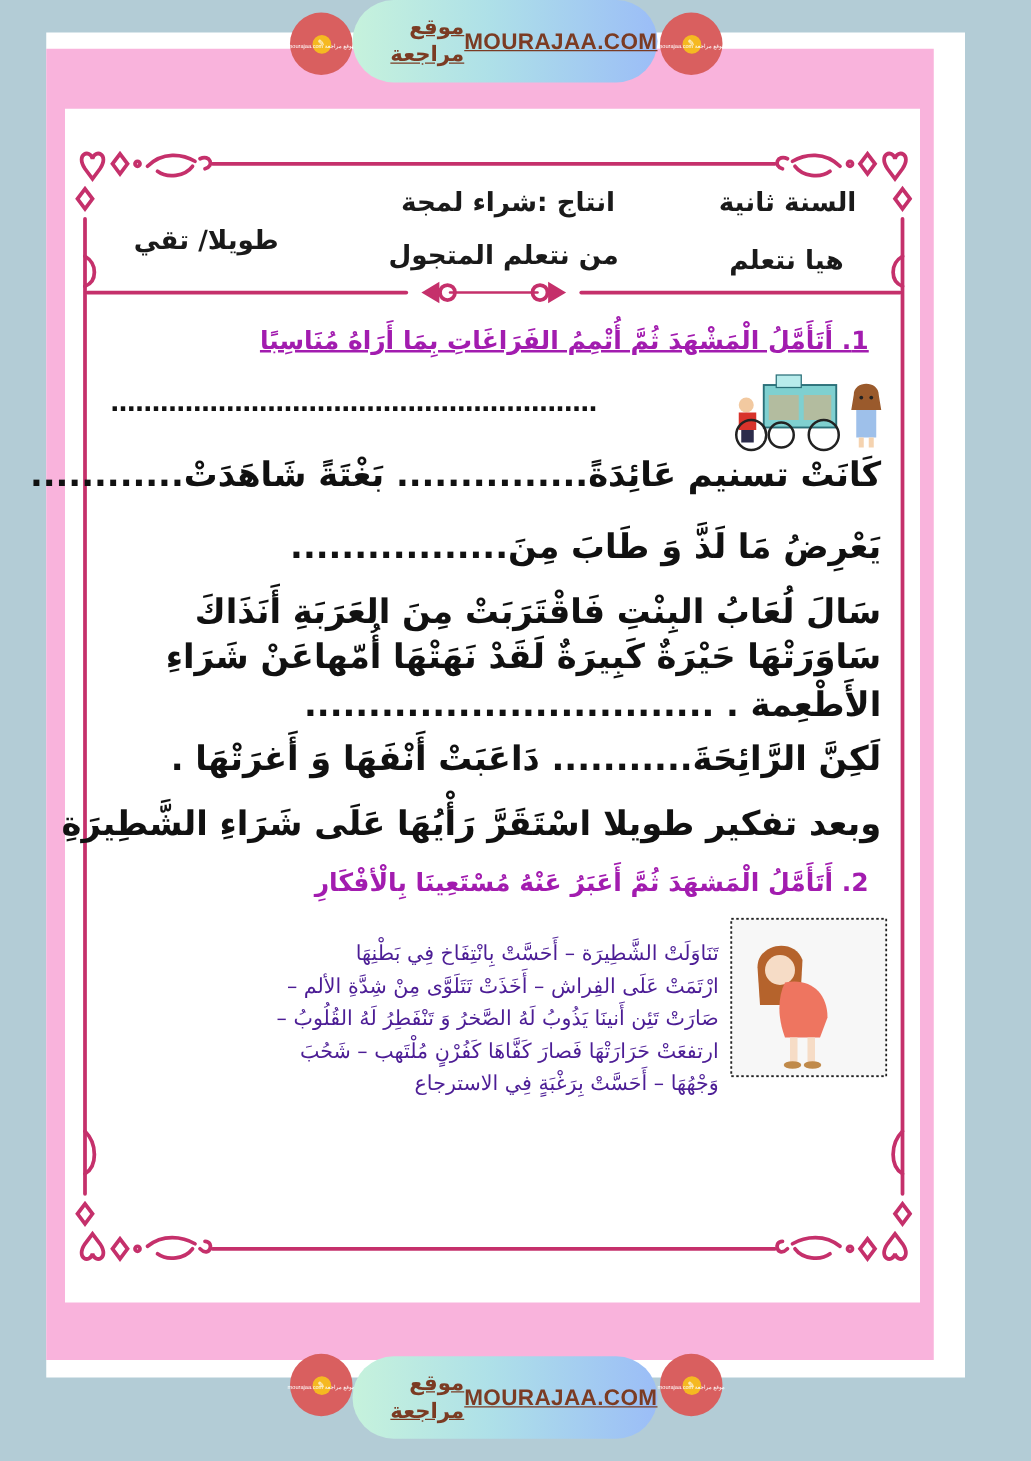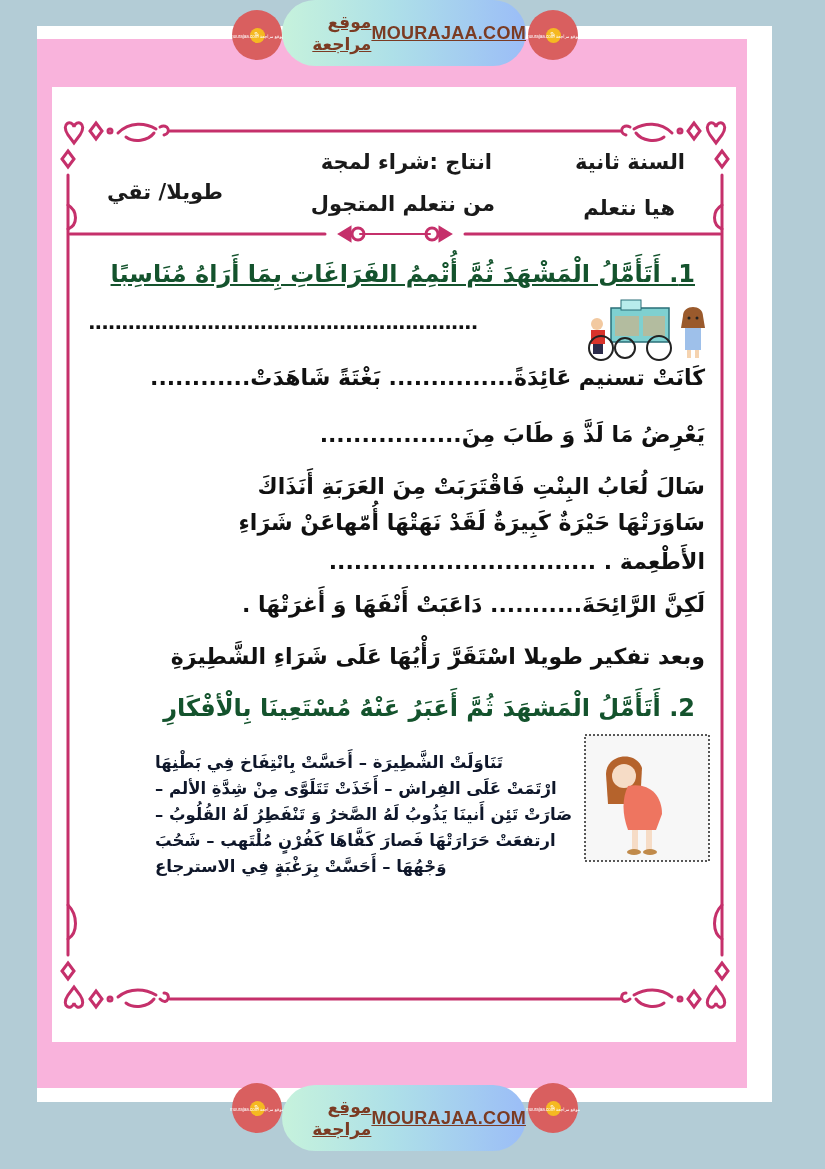--- a/index.html
+++ b/index.html
@@ -15,24 +15,24 @@
   .banner.bottom{top:1085px;}
   .banner .ar{font-size:17px;font-weight:bold;color:#7b3b23;text-decoration:underline;direction:rtl;line-height:22px;}
   .banner .en{font-size:18px;font-weight:bold;color:#7b3b23;text-decoration:underline;font-family:"Liberation Sans",sans-serif;letter-spacing:0.3px;line-height:22px;}
   .badge{position:absolute;width:50px;height:50px;border-radius:50%;background:#d95f5f;display:flex;flex-direction:column;align-items:center;justify-content:center;}
   .badge .book{width:15px;height:15px;border-radius:50%;background:#f5b921;font-size:7px;color:#fff;display:flex;align-items:center;justify-content:center;font-weight:bold;}
   .badge .txt{font-size:4.5px;color:#fff;line-height:5px;margin-top:3px;text-align:center;font-family:"Liberation Sans",sans-serif;}
   
   .frame-svg{position:absolute;left:60px;top:115px;}
   .txt{position:absolute;direction:rtl;text-align:left;color:#111;white-space:nowrap;}
   .hdr{font-size:21px;font-weight:bold;color:#1a1a1a;}
-  .q-title{font-size:24px;font-weight:bold;color:#14532d;}
+  .q-title{font-size:20px;font-weight:bold;color:#a21caf;}
   .q-title.u{text-decoration:underline;}
-  .body-line{font-size:22px;font-weight:bold;color:#111;}
-  .hint{font-size:16.5px;font-weight:bold;color:#0f172a;text-align:left;line-height:26px;}
+  .body-line{font-size:27px;font-weight:bold;color:#111;}
+  .hint{font-size:16.5px;font-weight:normal;color:#4c1d95;text-align:right;line-height:26px;}
   .dots{position:absolute;font-size:20px;font-weight:bold;color:#111;letter-spacing:-1px;white-space:nowrap;}
   .illus{position:absolute;}
 </style>
 </head>
 <body>
 
 <div class="white-card"></div>
 <div class="pink-layer"></div>
 <div class="page"></div>
 

